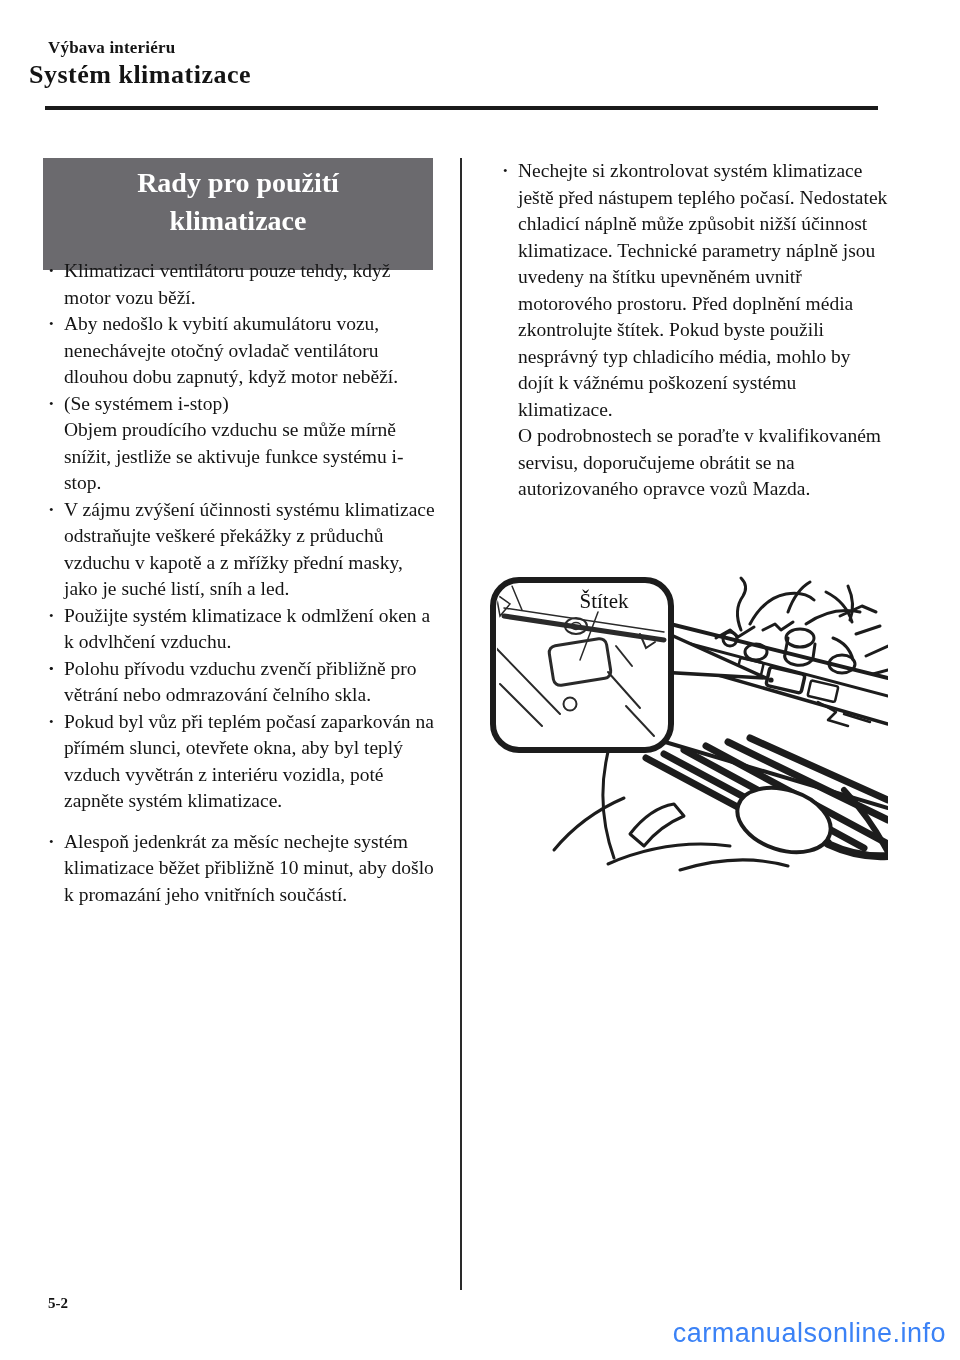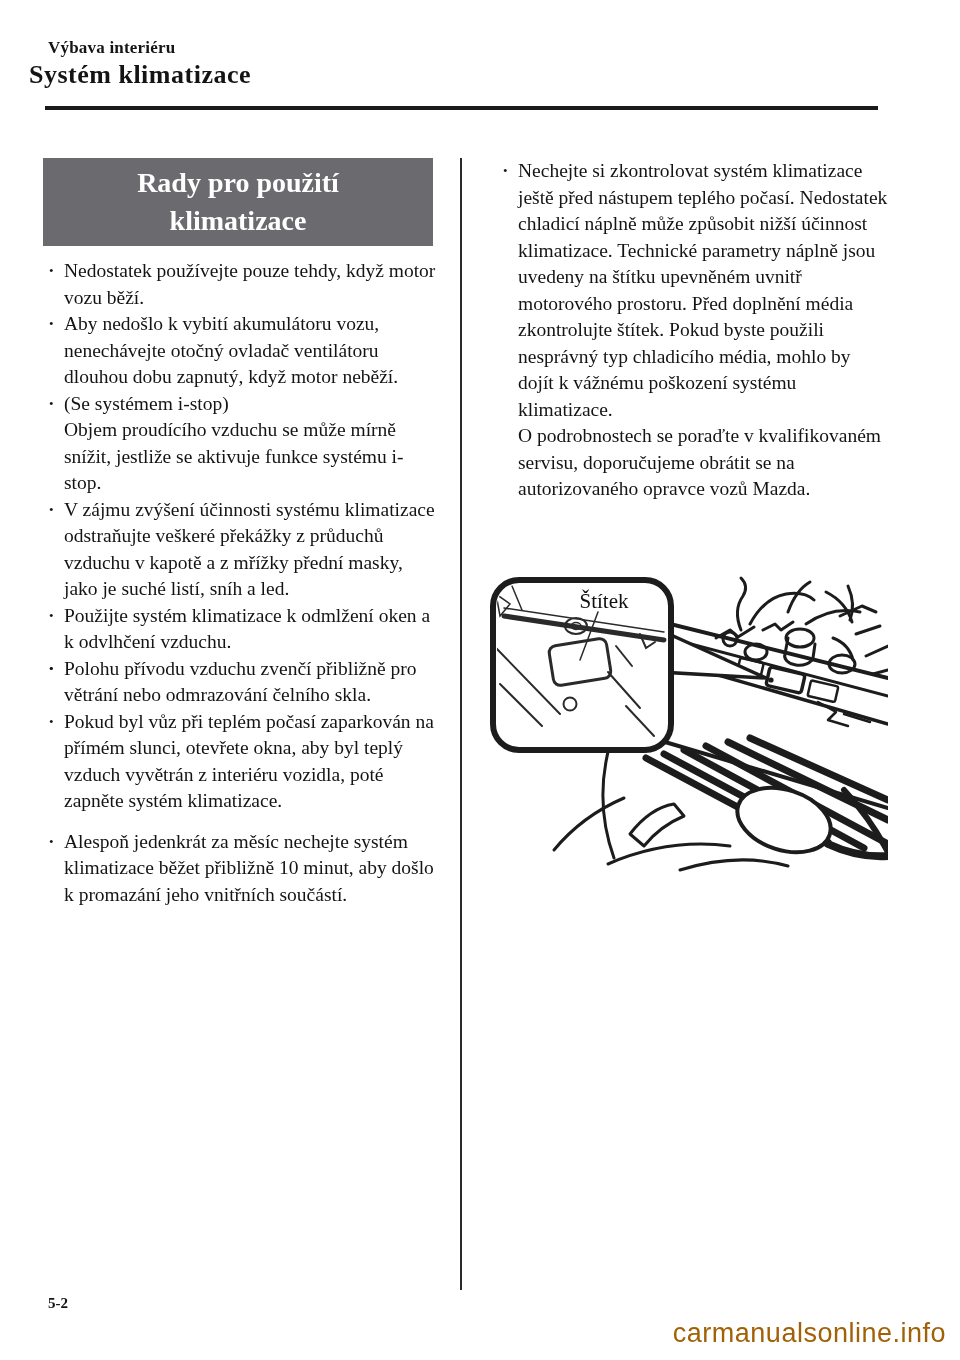--- a/index.html
+++ b/index.html
@@ -22,21 +22,21 @@
     position:absolute; left:45px; top:106px; width:833px; height:4px;
     background:#1a1a1a;
   }
   
   .col-divider {
     position:absolute; left:460px; top:158px; width:2px; height:1132px;
     background:#2a2a2a;
   }
   
   .callout-box {
-    position:absolute; left:43px; top:158px; width:390px; height:88px;
+    position:absolute; left:43px; top:158px; width:390px; height:112px;
     background:#6b6a6e; color:#ffffff; text-align:center;
     font-weight:bold; font-size:28px; line-height:38px; padding-top:6px;
     box-sizing:border-box;
   }
   
   .left-col  { position:absolute; left:45px;  top:258px; width:392px; }
   .right-col { position:absolute; left:499px; top:158px; width:392px; }
   .bullet-item {
     position:relative; padding-left:19px;
     font-size:19.5px; line-height:26.5px; text-align:left;
@@ -53,21 +53,21 @@
   }
   .figure svg { display:block; }
   
   .page-number {
     position:absolute; left:48px; top:1295px;
     font-size:15px; font-weight:bold;
   }
   .watermark {
     position:absolute; right:14px; top:1318px;
     font-family:"Liberation Sans","DejaVu Sans",sans-serif;
-    font-size:27px; color:#a16207; letter-spacing:0.5px;
+    font-size:27px; color:#3b82f6; letter-spacing:0.5px;
   }
 </style>
 </head>
 <body>
 
 <div class="page">
 
   <div class="section-label">Výbava interiéru</div>
   <div class="page-title">Systém klimatizace</div>
   <div class="header-rule"></div>
@@ -75,21 +75,21 @@
   <div class="col-divider"></div>
 
   <div class="callout-box">
     <div>Rady pro použití</div>
     <div>klimatizace</div>
   </div>
 
   <div class="left-col">
     <div class="bullet-item">
       <span class="marker">•</span>
-      <span>Nedostatek používejte pouze tehdy, když motor vozu běží.</span>
+      <span>Klimatizaci ventilátoru pouze tehdy, když motor vozu běží.</span>
     </div>
     <div class="bullet-item">
       <span class="marker">•</span>
       <span>Aby nedošlo k vybití akumulátoru vozu, nenechávejte otočný ovladač ventilátoru dlouhou dobu zapnutý, když motor neběží.</span>
     </div>
     <div class="bullet-item">
       <span class="marker">•</span>
       <span class="lead">(Se systémem i-stop)</span>
       <span>Objem proudícího vzduchu se může mírně snížit, jestliže se aktivuje funkce systému i-stop.</span>
     </div>

